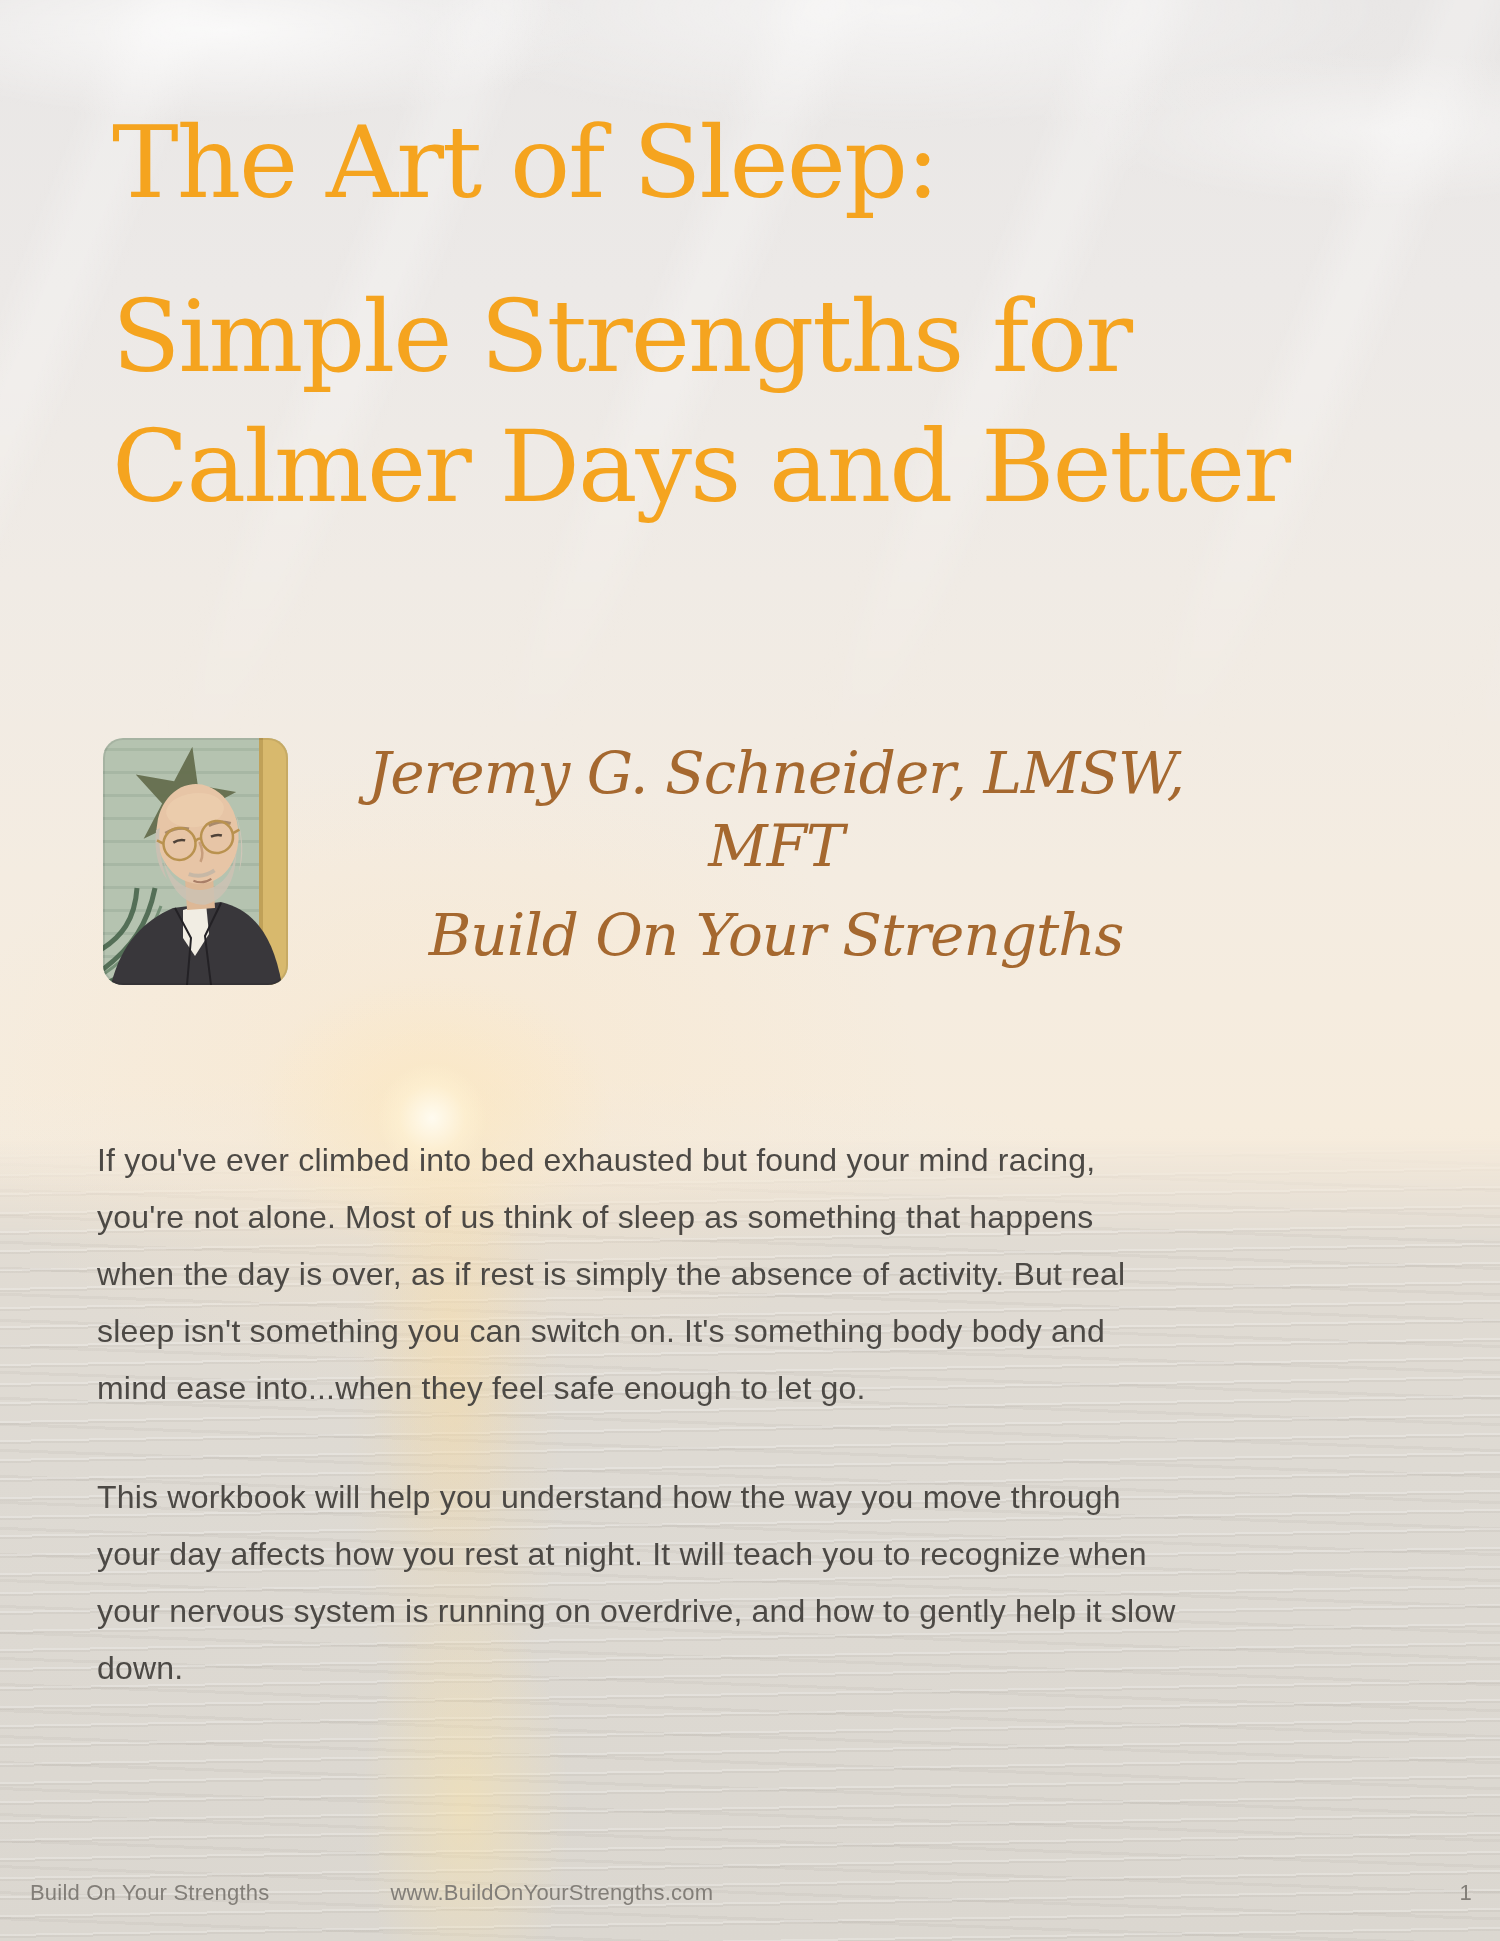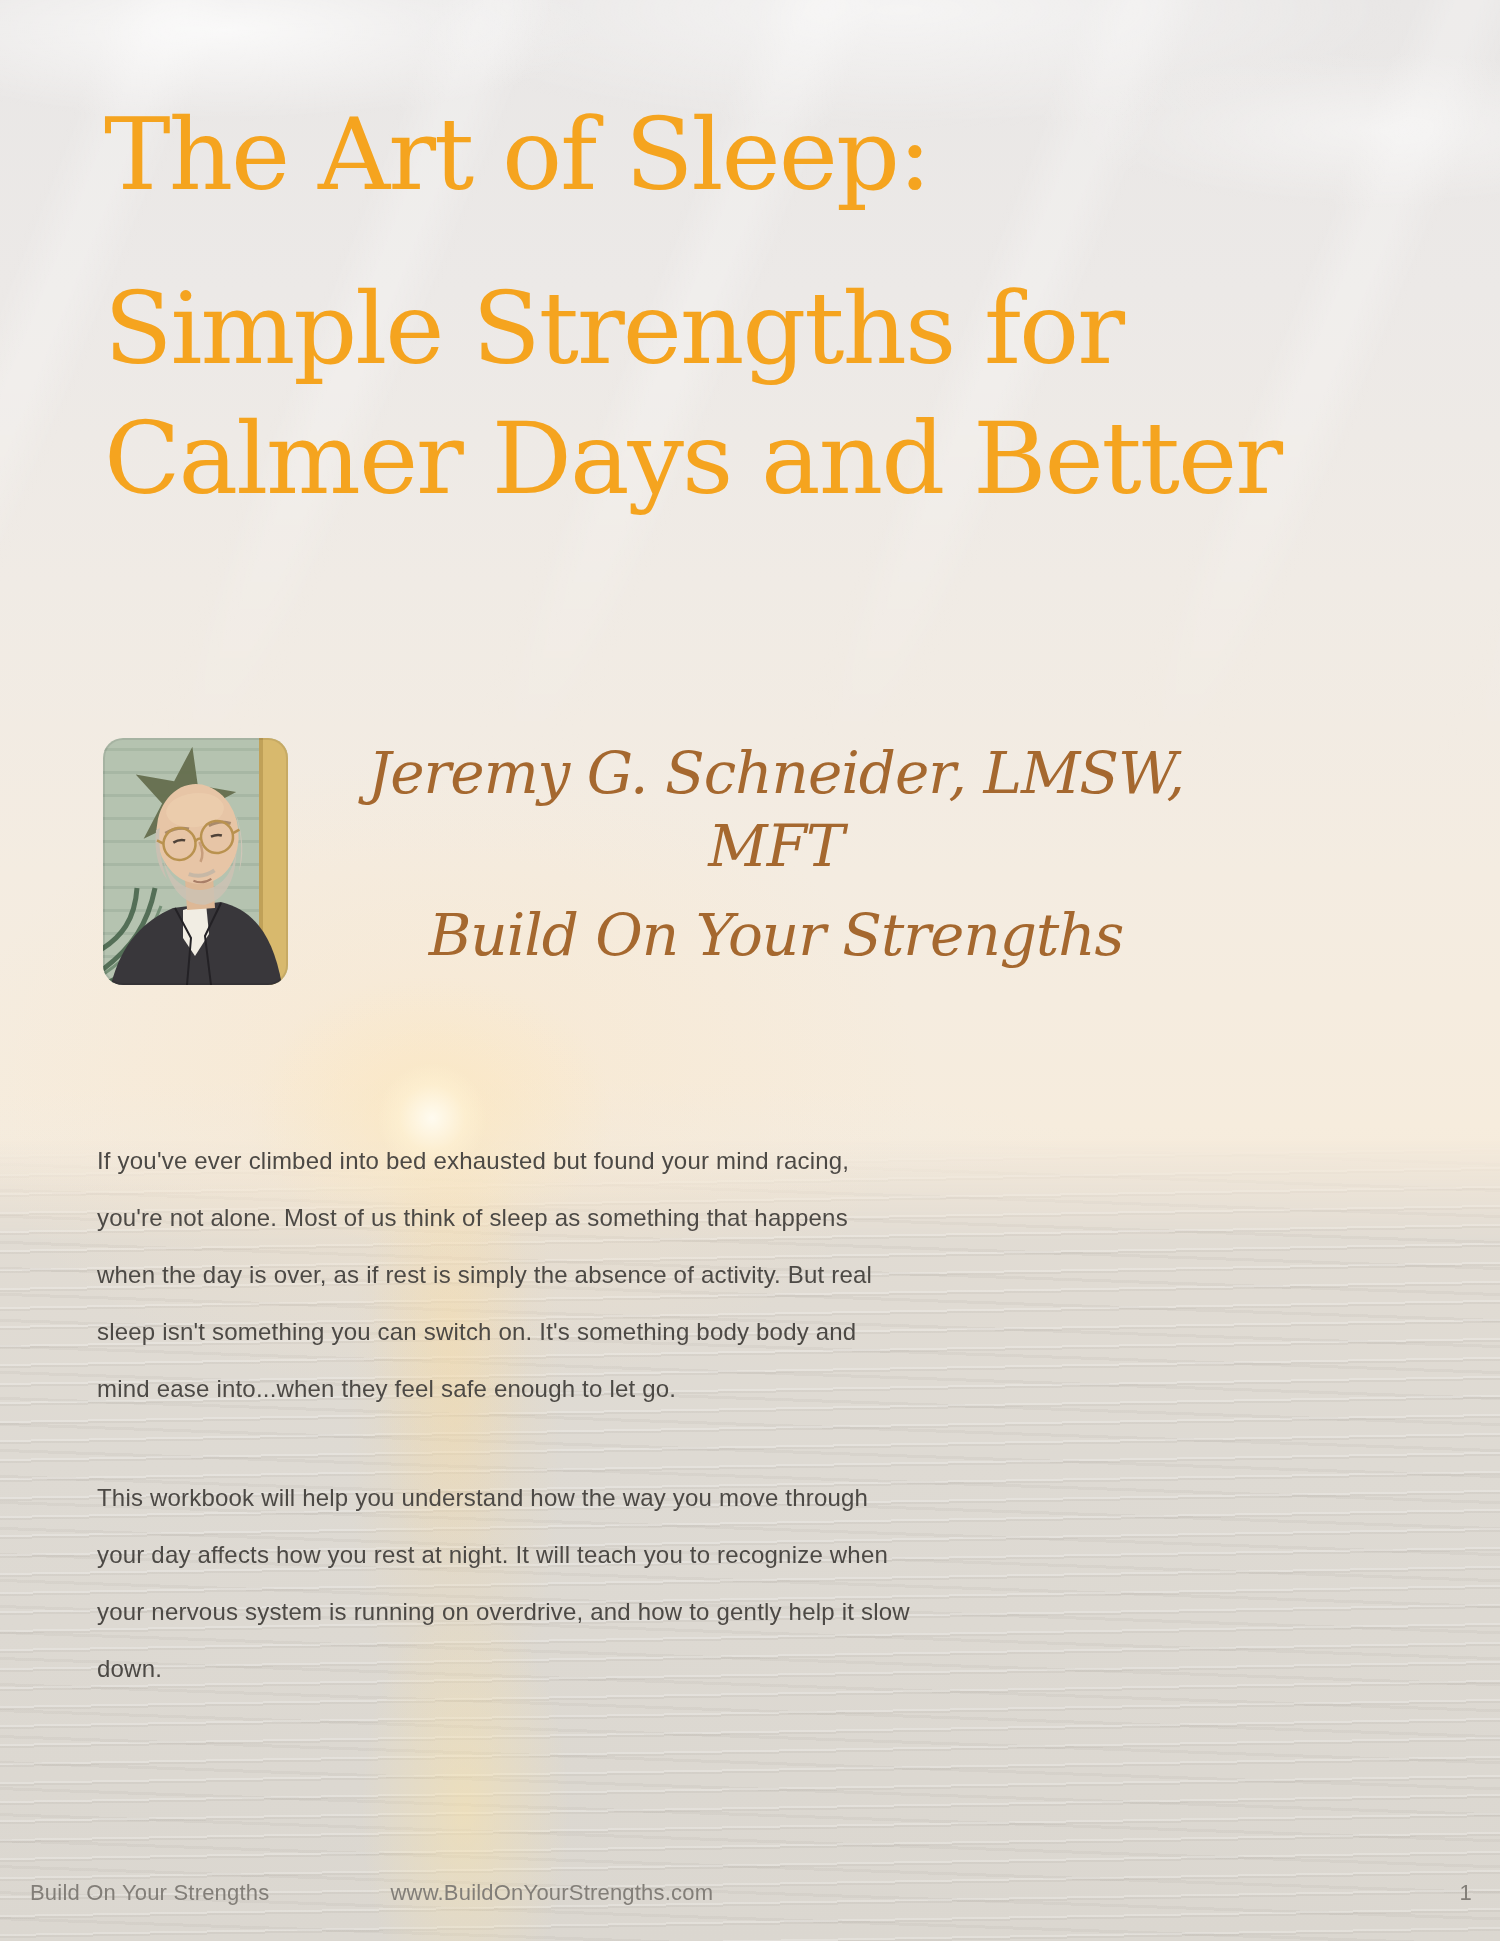--- a/index.html
+++ b/index.html
@@ -48,40 +48,40 @@
       radial-gradient(ellipse 900px 90px at 30% 1140px, rgba(240,235,228,.65), transparent 70%),
       radial-gradient(ellipse 110px 350px at 450px 1330px, rgba(249,221,166,.38), transparent 72%),
       radial-gradient(ellipse 150px 300px at 465px 1810px, rgba(252,228,168,.50), transparent 70%);
   }
   
   .content{position:absolute;inset:0;z-index:10;}
   .doc-title,.doc-subtitle{
     position:absolute;left:104px;
     font-family:"DejaVu Serif","Liberation Serif",serif;
     font-weight:400;color:var(--c-title,#F5A41F);
-    font-size:100px;letter-spacing:-2px;margin:0;
+    font-size:100px;letter-spacing:-2px;margin:8px;
   }
   .doc-title{top:90px;}
   .doc-subtitle{top:264px;}
   .doc-title .t-line,.doc-subtitle .t-line{line-height:130px;}
   .author-photo-wrap{
     position:absolute;left:103px;top:738px;width:185px;height:247px;
   }
   .author-block{
     position:absolute;left:368px;top:737px;
     font-family:"DejaVu Serif","Liberation Serif",serif;
     font-style:italic;color:var(--c-author,#A5682F);
     font-size:58px;letter-spacing:-1px;text-align:center;
   }
   .author-name .t-line{line-height:73px;}
   .author-org{line-height:73px;margin-top:16px;}
   .body-text{
     position:absolute;left:97px;top:1132px;width:1120px;
     color:var(--c-body-text,#4C4945);
-    font-size:24px;letter-spacing:.2px;
+    font-size:32px;letter-spacing:.2px;
   }
   .body-text .para{margin:0 0 52px 0;}
   .body-text .t-line{line-height:57px;white-space:nowrap;}
   .footer{
     position:absolute;left:0;right:0;top:1880px;
     display:flex;align-items:baseline;
     padding:0 28px 0 30px;box-sizing:border-box;
     color:var(--c-footer-text,#827E78);
     font-size:22px;letter-spacing:.2px;
   }

